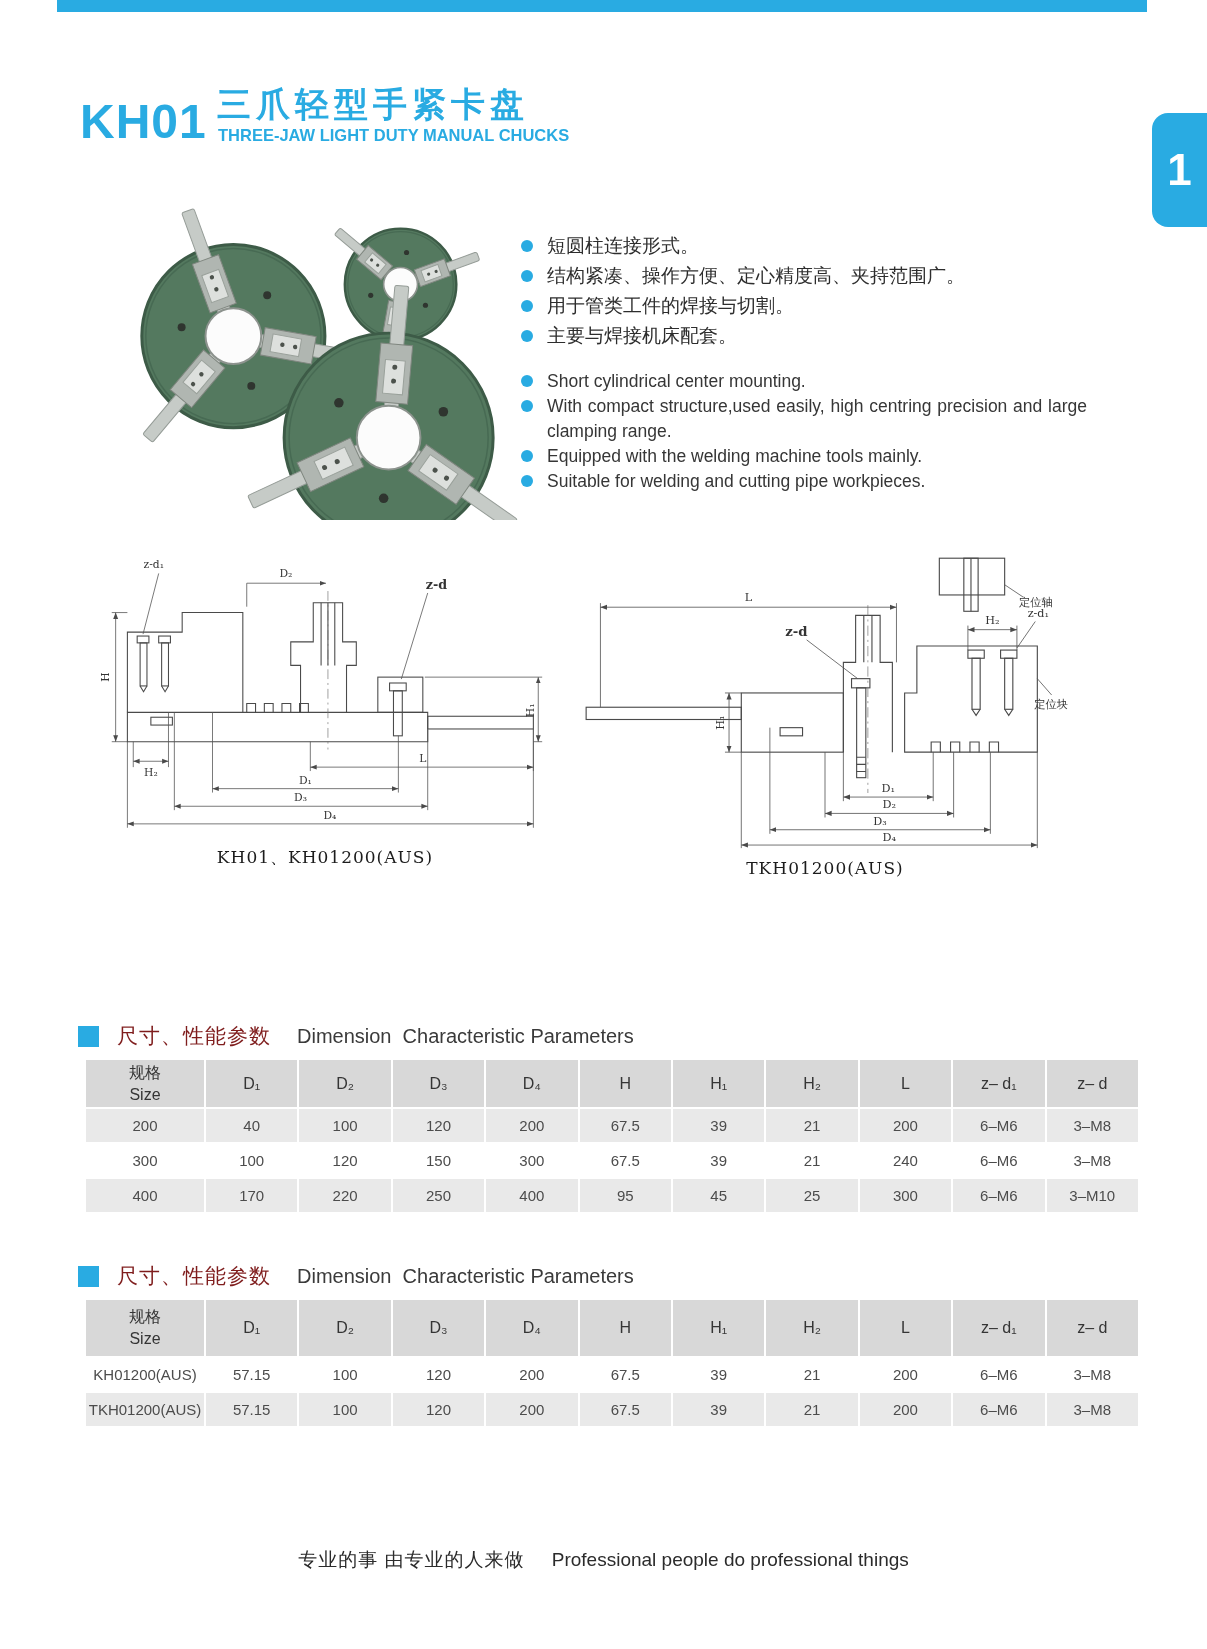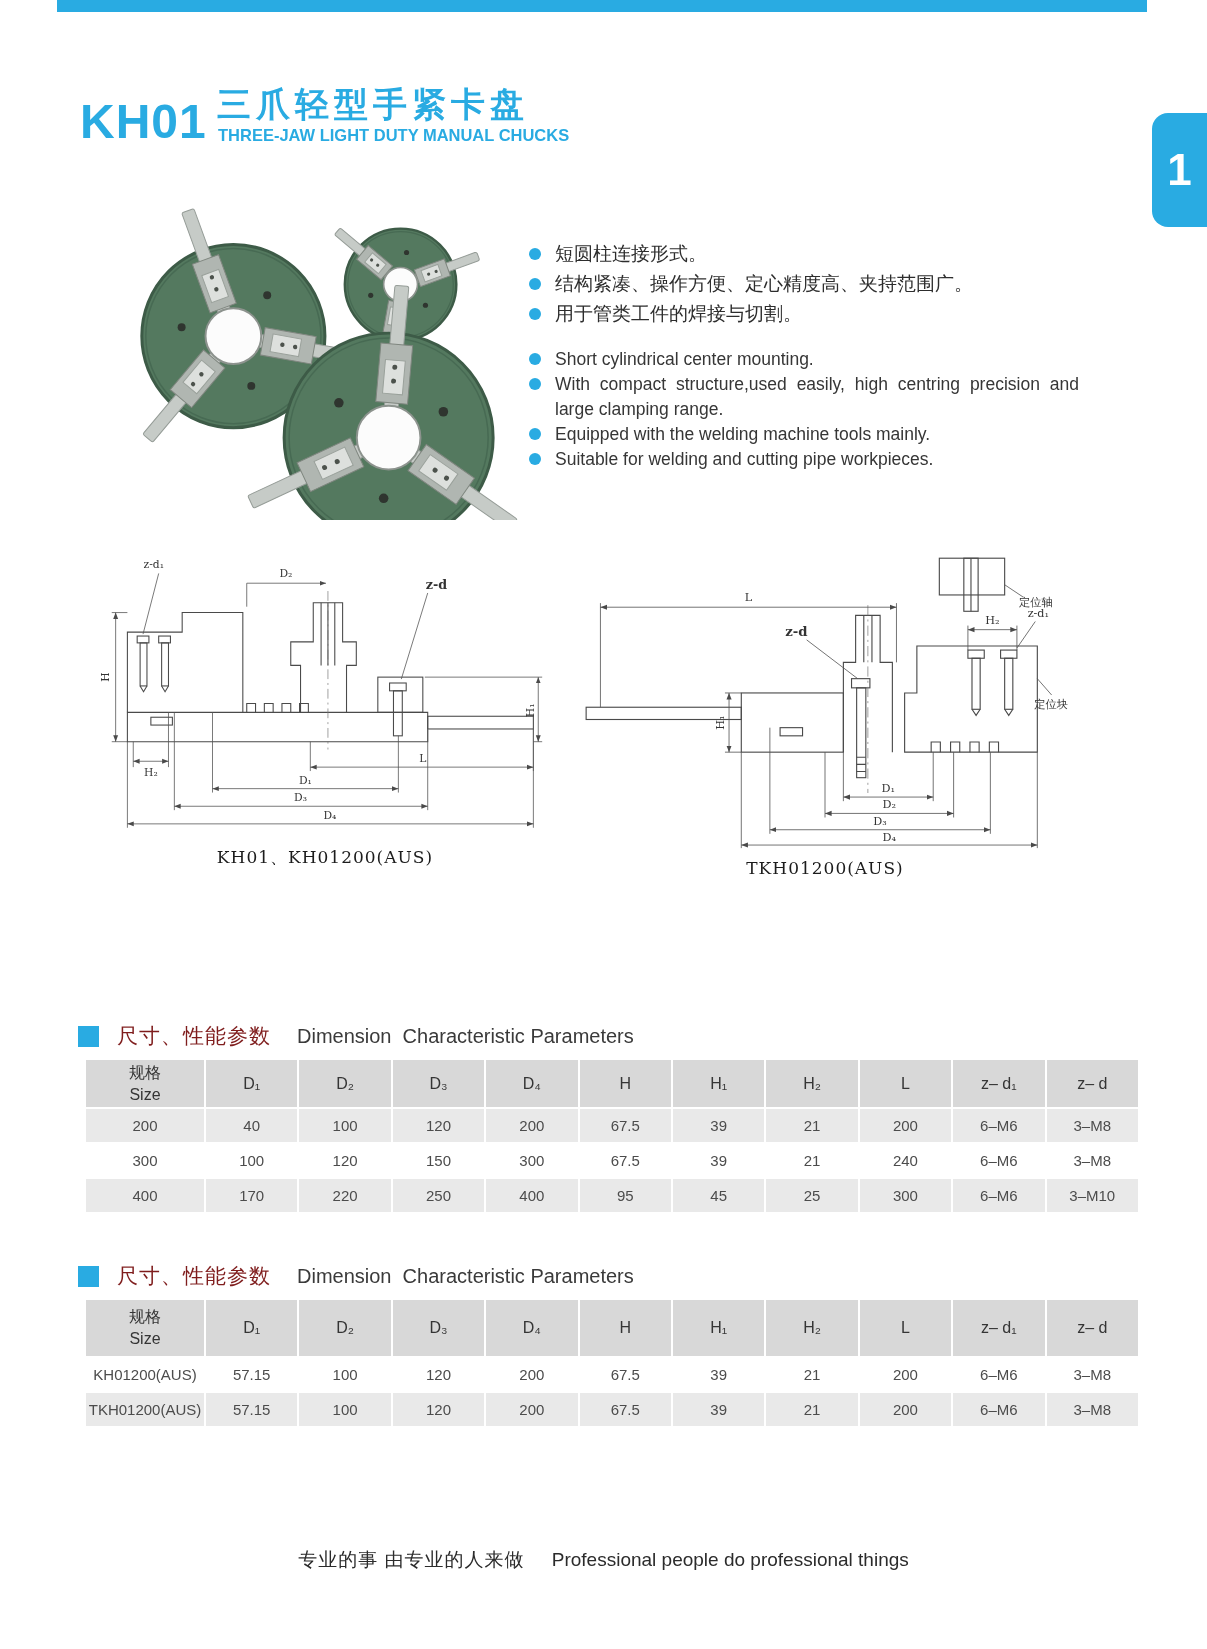--- a/index.html
+++ b/index.html
@@ -18,21 +18,21 @@
   .title-cn{position:absolute;left:217px;top:82px;font-size:34px;font-weight:bold;color:var(--cyan);letter-spacing:5px;}
   .title-en{position:absolute;left:218px;top:126px;font-size:17px;font-weight:bold;color:var(--cyan);
             transform:scaleX(.97);transform-origin:left;}
 
   
   .photo{position:absolute;left:102px;top:200px;width:418px;height:320px;}
   .photo svg{width:100%;height:100%;}
 
   
   .features{position:absolute;left:521px;top:231px;width:566px;}
-  .features ul{list-style:none;margin:8px;padding:0;}
+  .features ul{list-style:none;margin:0;padding:0;}
   .features li{position:relative;padding-left:26px;}
   .features li::before{content:"";position:absolute;left:0;width:12px;height:12px;border-radius:50%;background:var(--cyan);}
   .features .cn li{font-size:19px;color:#2d2d2d;line-height:30px;}
   .features .cn li::before{top:9px;}
   .features .en{margin-top:18px;}
   .features .en li{font-size:17.5px;color:#363636;line-height:25px;text-align:justify;}
   .features .en li::before{top:6px;}
 
   
   .drawings{position:absolute;left:100px;top:548px;width:1010px;height:340px;}
@@ -141,20 +141,21 @@
           <circle cx="55" cy="-26" r="4.8" fill="#2f352f"></circle>
       </g>
     </svg>
   </div>
 
   <div class="features">
     <ul class="cn">
         <li>短圆柱连接形式。</li>
         <li>结构紧凑、操作方便、定心精度高、夹持范围广。</li>
         <li>用于管类工件的焊接与切割。</li>
+        <li>主要与焊接机床配套。</li>
       </ul>
     <ul class="en">
         <li>Short cylindrical center mounting.</li>
         <li>With compact structure,used easily, high centring precision and large clamping range.</li>
         <li>Equipped with the welding machine tools mainly.</li>
         <li>Suitable for welding and cutting pipe workpieces.</li>
       </ul>
   </div>
 
   <div class="drawings">

